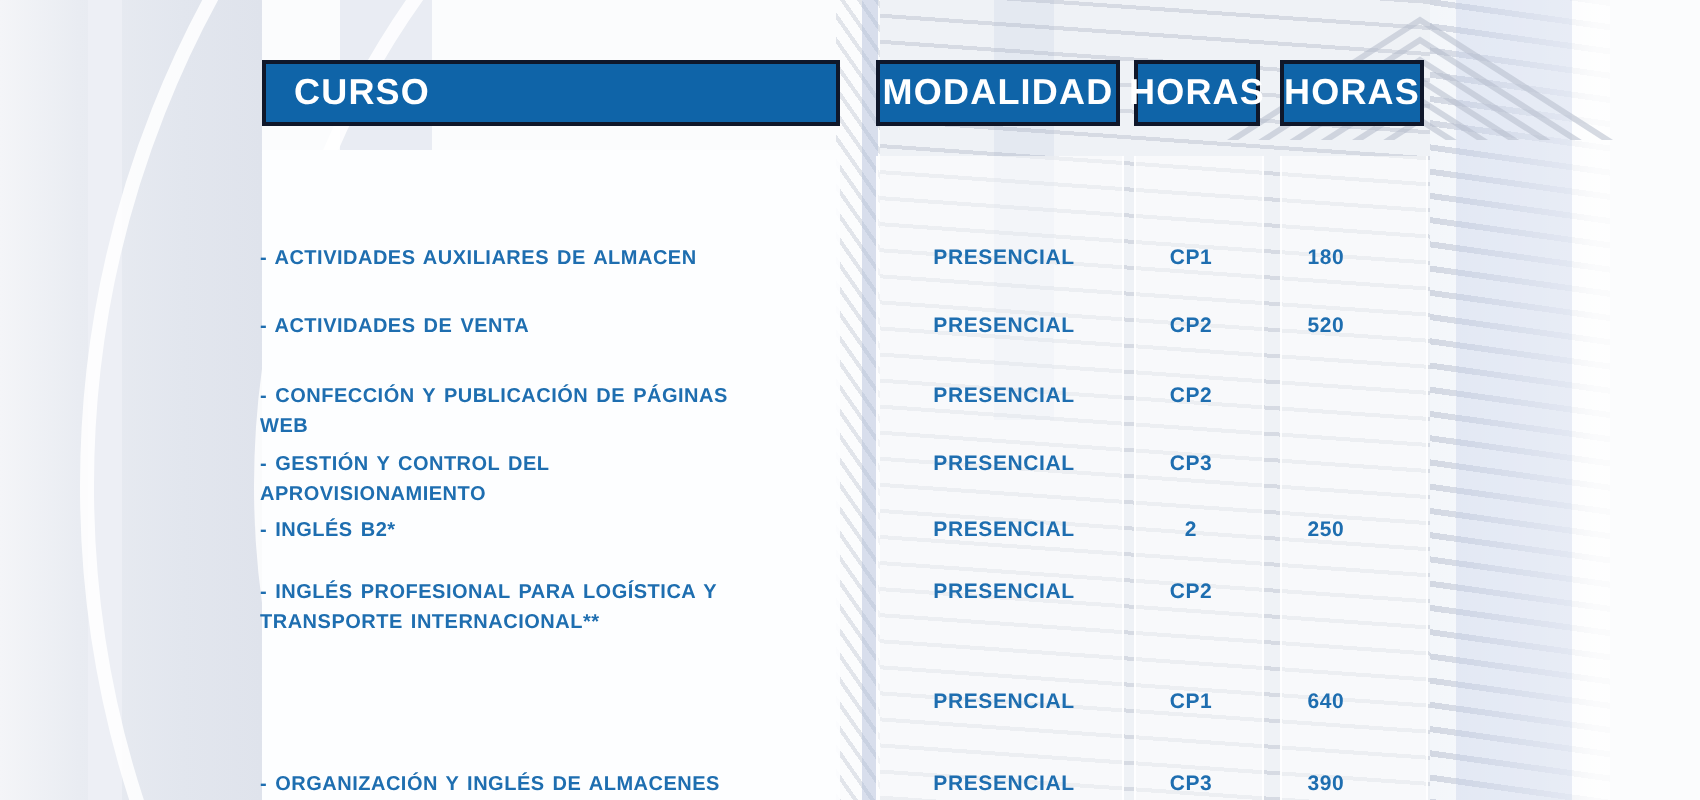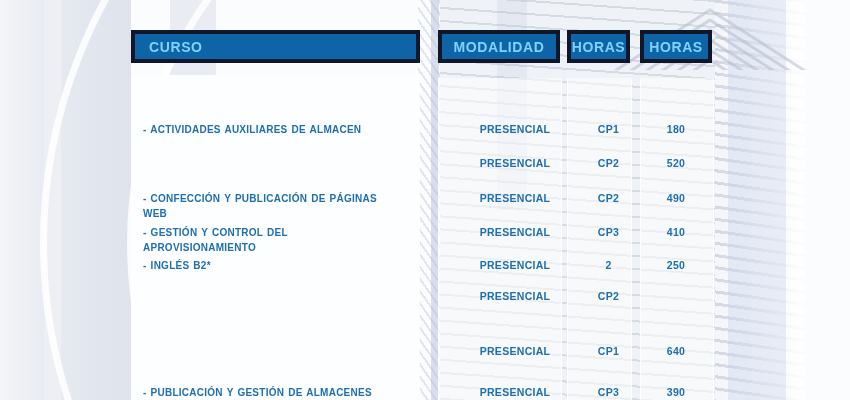--- a/index.html
+++ b/index.html
@@ -62,30 +62,30 @@
     background:rgba(255,255,255,0.55);
     border-left:1px solid rgba(255,255,255,0.85);
     border-right:1px solid rgba(255,255,255,0.85);
   }
   
   .hdr-row{
     position:absolute;left:131px;top:30px;width:581px;height:33px;
     display:grid;grid-template-columns:289px 18px 122px 7px 63px 10px 72px;
   }
   .hdr-cell{
-    background:#0f64a8;border:4px solid #0f172a;box-sizing:border-box;
-    color:#7dd3fc;font-weight:bold;font-size:14px;letter-spacing:0.6px;
+    background:#0f64a8;border:2px solid #0f172a;box-sizing:border-box;
+    color:#ffffff;font-weight:bold;font-size:18px;letter-spacing:0.6px;
     display:flex;align-items:center;justify-content:center;
   }
   .hdr-curso{grid-column:1;justify-content:flex-start;padding-left:14px;}
   .hdr-mod{grid-column:3;}
   .hdr-nivel{grid-column:5;}
   .hdr-horas{grid-column:7;}
   
-  .rows-host{position:absolute;left:131px;top:0;width:581px;height:348px;}
+  .rows-host{position:absolute;left:118px;top:0;width:581px;height:348px;}
   .row{
     position:absolute;left:0;width:581px;
     display:grid;grid-template-columns:289px 18px 122px 7px 63px 10px 72px;
     color:#1e6eb0;font-weight:bold;
   }
   .cell-curso{
     grid-column:1;font-size:10px;letter-spacing:0.25px;word-spacing:1px;
     line-height:15px;padding-left:12px;padding-right:19px;box-sizing:border-box;
   }
   .cell-val{
@@ -139,58 +139,58 @@
 
   <div class="rows-host">
   <div class="row row-1">
     <div class="cell-curso">- ACTIVIDADES AUXILIARES DE ALMACEN</div>
     <div class="cell-val cell-mod">PRESENCIAL</div>
     <div class="cell-val cell-nivel">CP1</div>
     <div class="cell-val cell-horas">180</div>
   </div>
 
   <div class="row row-2">
+    <div class="cell-curso">- ACTIVIDADES DE VENTA</div>
     <div class="cell-val cell-mod">PRESENCIAL</div>
     <div class="cell-val cell-nivel">CP2</div>
     <div class="cell-val cell-horas">520</div>
   </div>
 
   <div class="row row-3">
     <div class="cell-curso">- CONFECCIÓN Y PUBLICACIÓN DE PÁGINAS WEB</div>
     <div class="cell-val cell-mod">PRESENCIAL</div>
     <div class="cell-val cell-nivel">CP2</div>
-    <div class="cell-val cell-horas">490</div>
   </div>
 
   <div class="row row-4">
     <div class="cell-curso">- GESTIÓN Y CONTROL DEL APROVISIONAMIENTO</div>
     <div class="cell-val cell-mod">PRESENCIAL</div>
     <div class="cell-val cell-nivel">CP3</div>
-    <div class="cell-val cell-horas">410</div>
   </div>
 
   <div class="row row-5">
     <div class="cell-curso">- INGLÉS B2*</div>
     <div class="cell-val cell-mod">PRESENCIAL</div>
     <div class="cell-val cell-nivel">2</div>
     <div class="cell-val cell-horas">250</div>
   </div>
 
   <div class="row row-6">
+    <div class="cell-curso">- INGLÉS PROFESIONAL PARA LOGÍSTICA Y TRANSPORTE INTERNACIONAL**</div>
     <div class="cell-val cell-mod">PRESENCIAL</div>
     <div class="cell-val cell-nivel">CP2</div>
   </div>
 
   <div class="row row-7">
     <div class="cell-val cell-mod">PRESENCIAL</div>
     <div class="cell-val cell-nivel">CP1</div>
     <div class="cell-val cell-horas">640</div>
   </div>
 
   <div class="row row-8">
-    <div class="cell-curso">- PUBLICACIÓN Y GESTIÓN DE ALMACENES</div>
+    <div class="cell-curso">- ORGANIZACIÓN Y INGLÉS DE ALMACENES</div>
     <div class="cell-val cell-mod">PRESENCIAL</div>
     <div class="cell-val cell-nivel">CP3</div>
     <div class="cell-val cell-horas">390</div>
   </div>
 </div>
 
 </div>
 
 </body></html>

